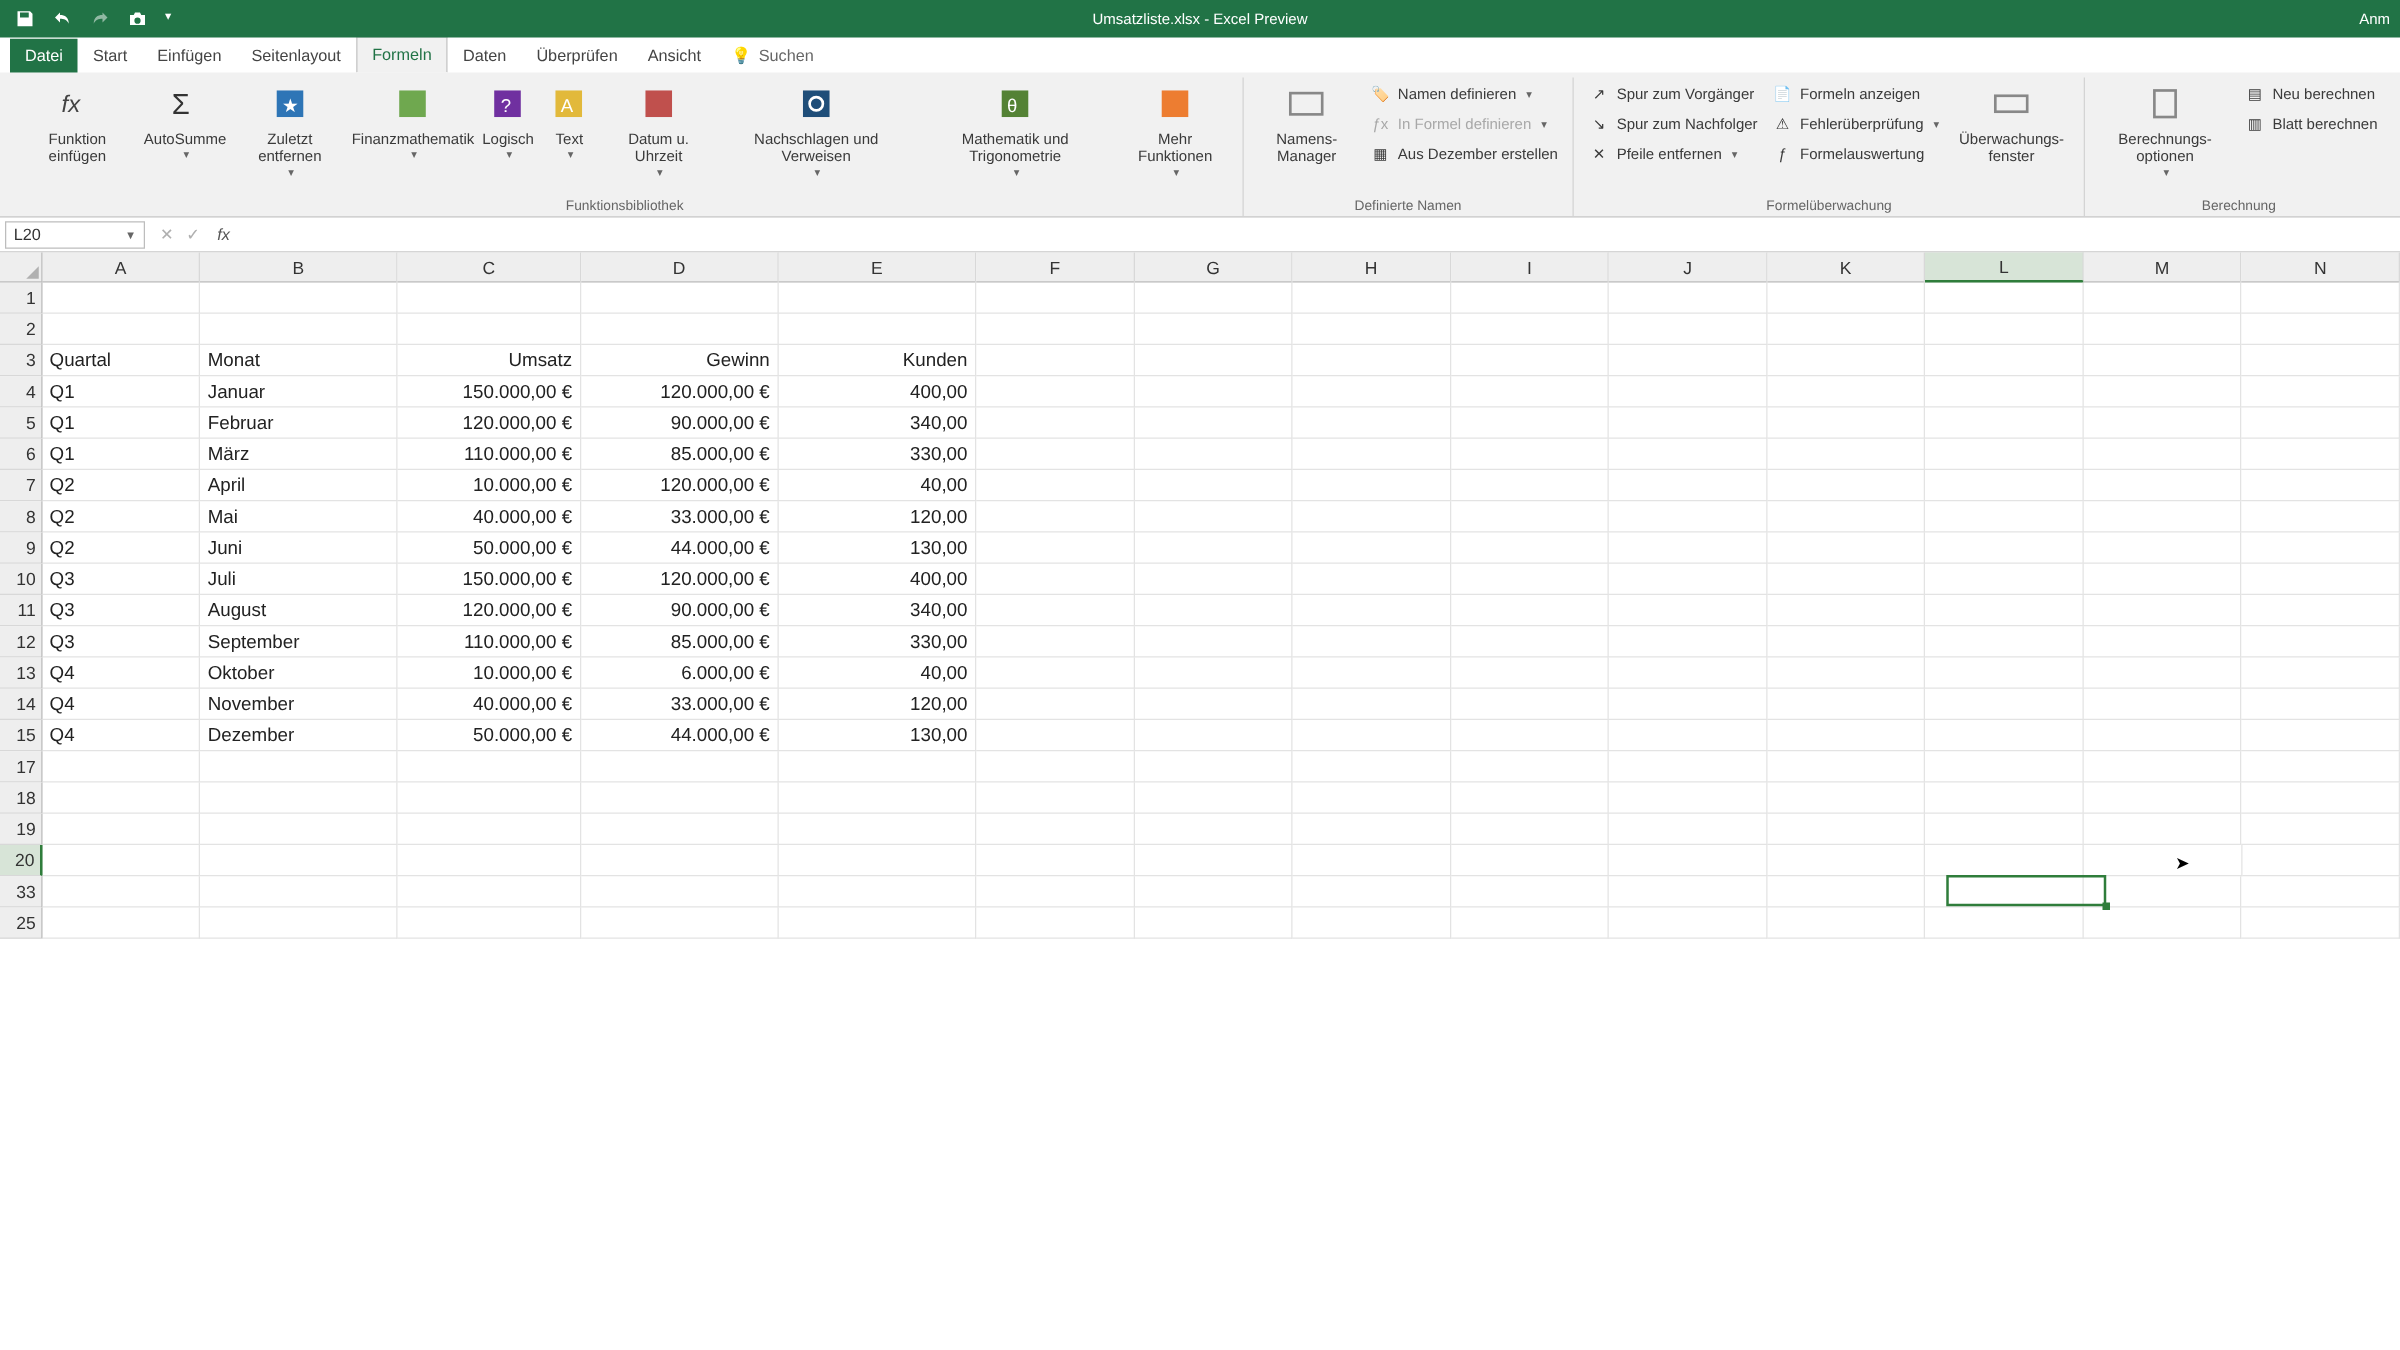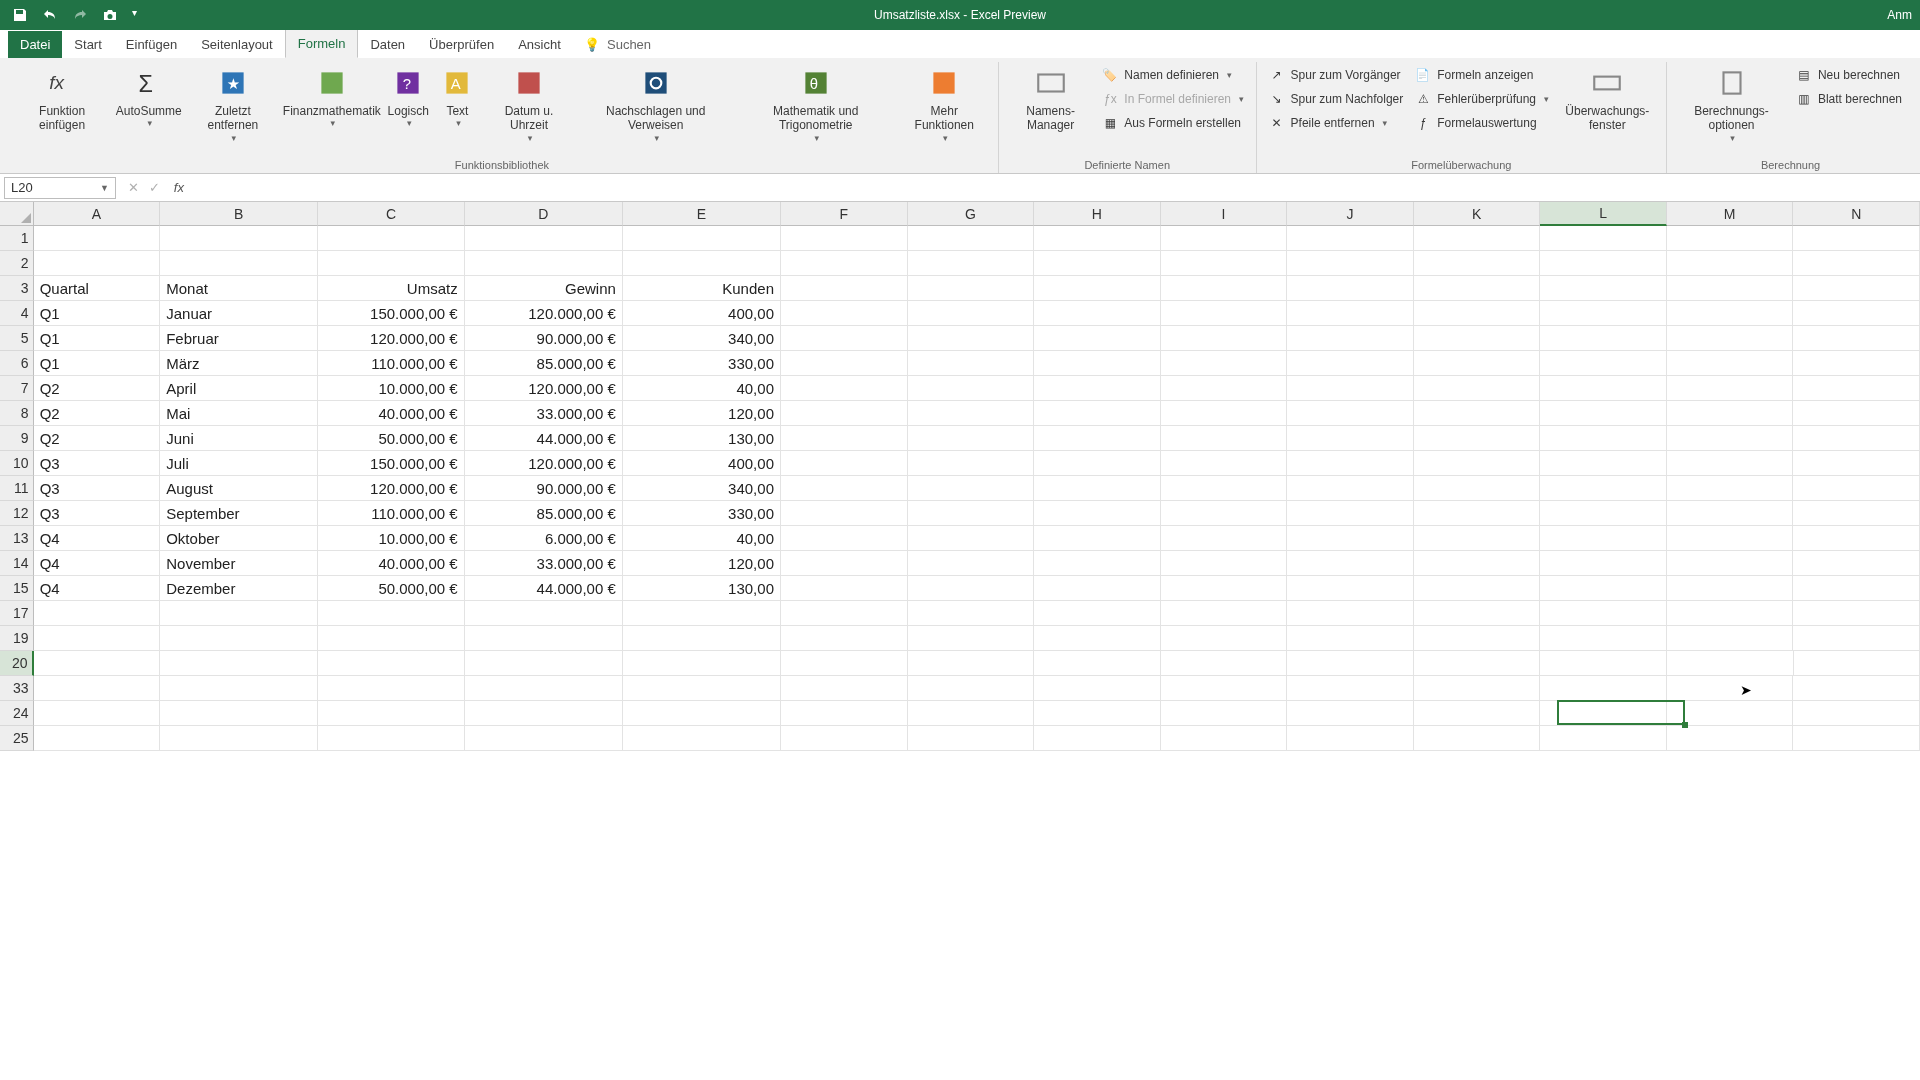--- a/index.html
+++ b/index.html
@@ -214,21 +214,21 @@
             <span>Namen definieren</span>
             <span class="drop">▾</span>
           </div>
         <div class="small-btn disabled">
             <span class="sicon">ƒx</span>
             <span>In Formel definieren</span>
             <span class="drop">▾</span>
           </div>
         <div class="small-btn">
             <span class="sicon">▦</span>
-            <span>Aus Formeln erstellen</span>
+            <span>Aus Dezember erstellen</span>
           </div>
       </div>
     </div>
     <div class="group-label">Definierte Namen</div>
   </div>
 
   <div class="group">
     <div class="group-body">
       <div class="vcol">
         <div class="small-btn">
@@ -596,20 +596,37 @@
         <div class="cell" style="width: 128px;"></div>
         <div class="cell" style="width: 128px;"></div>
         <div class="cell" style="width: 128px;"></div>
         <div class="cell" style="width: 128px;"></div>
         <div class="cell" style="width: 128px;"></div>
         <div class="cell" style="width: 128px;"></div>
         <div class="cell" style="width: 128px;"></div>
         <div class="cell" style="width: 128px;"></div>
       </div>
       <div class="row">
+        <div class="row-h">18</div>
+        <div class="cell" style="width: 128px;"></div>
+        <div class="cell" style="width: 160px;"></div>
+        <div class="cell right" style="width: 148px;"></div>
+        <div class="cell right" style="width: 160px;"></div>
+        <div class="cell right" style="width: 160px;"></div>
+        <div class="cell" style="width: 128px;"></div>
+        <div class="cell" style="width: 128px;"></div>
+        <div class="cell" style="width: 128px;"></div>
+        <div class="cell" style="width: 128px;"></div>
+        <div class="cell" style="width: 128px;"></div>
+        <div class="cell" style="width: 128px;"></div>
+        <div class="cell" style="width: 128px;"></div>
+        <div class="cell" style="width: 128px;"></div>
+        <div class="cell" style="width: 128px;"></div>
+      </div>
+      <div class="row">
         <div class="row-h">19</div>
         <div class="cell" style="width: 128px;"></div>
         <div class="cell" style="width: 160px;"></div>
         <div class="cell right" style="width: 148px;"></div>
         <div class="cell right" style="width: 160px;"></div>
         <div class="cell right" style="width: 160px;"></div>
         <div class="cell" style="width: 128px;"></div>
         <div class="cell" style="width: 128px;"></div>
         <div class="cell" style="width: 128px;"></div>
         <div class="cell" style="width: 128px;"></div>
@@ -631,37 +648,20 @@
         <div class="cell" style="width: 128px;"></div>
         <div class="cell" style="width: 128px;"></div>
         <div class="cell" style="width: 128px;"></div>
         <div class="cell" style="width: 128px;"></div>
         <div class="cell" style="width: 128px;"></div>
         <div class="cell" style="width: 128px;"></div>
         <div class="cell" style="width: 128px;"></div>
       </div>
       <div class="row">
         <div class="row-h">33</div>
-        <div class="cell" style="width: 128px;"></div>
-        <div class="cell" style="width: 160px;"></div>
-        <div class="cell right" style="width: 148px;"></div>
-        <div class="cell right" style="width: 160px;"></div>
-        <div class="cell right" style="width: 160px;"></div>
-        <div class="cell" style="width: 128px;"></div>
-        <div class="cell" style="width: 128px;"></div>
-        <div class="cell" style="width: 128px;"></div>
-        <div class="cell" style="width: 128px;"></div>
-        <div class="cell" style="width: 128px;"></div>
-        <div class="cell" style="width: 128px;"></div>
-        <div class="cell" style="width: 128px;"></div>
-        <div class="cell" style="width: 128px;"></div>
-        <div class="cell" style="width: 128px;"></div>
-      </div>
-      <div class="row">
-        <div class="row-h">24</div>
         <div class="cell" style="width: 128px;"></div>
         <div class="cell" style="width: 160px;"></div>
         <div class="cell right" style="width: 148px;"></div>
         <div class="cell right" style="width: 160px;"></div>
         <div class="cell right" style="width: 160px;"></div>
         <div class="cell" style="width: 128px;"></div>
         <div class="cell" style="width: 128px;"></div>
         <div class="cell" style="width: 128px;"></div>
         <div class="cell" style="width: 128px;"></div>
         <div class="cell" style="width: 128px;"></div>

